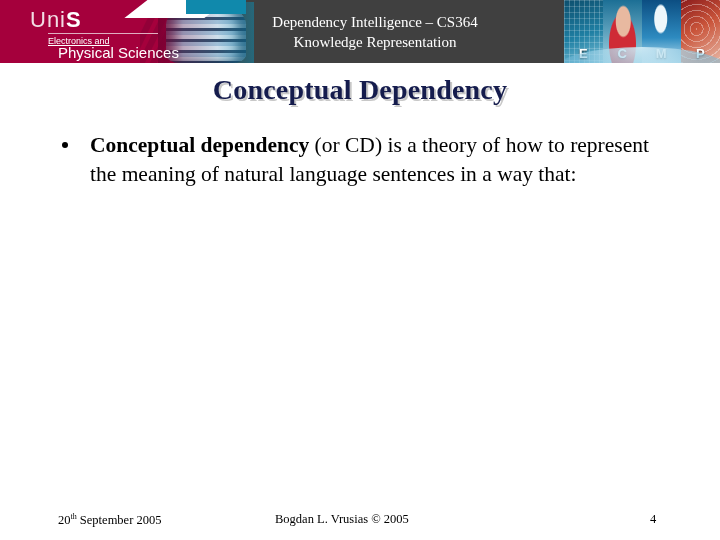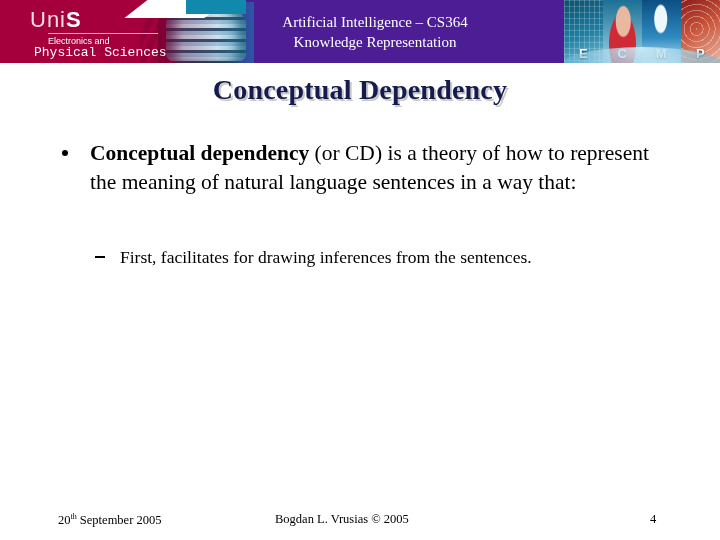--- a/index.html
+++ b/index.html
@@ -14,21 +14,21 @@
     overflow: hidden;
     position: relative;
   }
 
   
   .header {
     position: absolute;
     left: 0; top: 0;
     width: 720px;
     height: 63px;
-    background: #4c1d95;
+    background: #404040;
     overflow: hidden;
   }
   
   .header-maroon {
     position: absolute;
     left: 0; top: 0;
     width: 186px;
     height: 63px;
     background: #a5003c;
   }
@@ -180,21 +180,21 @@
   }
 
   
   .content {
     position: absolute;
     left: 0; top: 123px;
     width: 720px;
   }
   .bullet-l1 {
     position: relative;
-    margin: 16px 40px 0 56px;
+    margin: 8px 40px 0 56px;
     padding-left: 34px;
     font-size: 21.5px;
     line-height: 29px;
     color: #000000;
   }
   .bullet-l1 .dot {
     position: absolute;
     left: 6px;
     top: 11px;
     width: 6px;
@@ -258,26 +258,26 @@
     <div class="body"></div>
     <div class="shade"></div>
   </div>
 
   <div class="header-wedge"></div>
   <div class="header-wedge2"></div>
 
   <div style="position:absolute;left:30px;top:9px;z-index:6;">
     <div style="font-family:'Liberation Sans',sans-serif;font-size:22px;color:#f2dde4;letter-spacing:1px;line-height:22px;"><span>Uni</span><span style="font-weight:bold;color:#ffffff;">S</span></div>
     <div style="margin-left:18px;border-top:1px solid #e0aec0;width:110px;margin-top:2px;"></div>
-    <div style="margin-left:18px;font-family:'Liberation Sans',sans-serif;font-size:9px;color:#ffffff;line-height:11px;margin-top:2px;">Electronics and</div>
-    <div style="margin-left:4px;font-family:Liberation Mono, monospace;font-size:13px;color:#ffffff;line-height:11px;">Physical Sciences</div>
+    <div style="margin-left:18px;font-family:'Liberation Sans',sans-serif;font-size:9px;color:#ffffff;line-height:11px;margin-top:2px;text-decoration:underline;">Electronics and</div>
+    <div style="margin-left:28px;font-family:Liberation Sans, sans-serif;font-size:15px;color:#ffffff;line-height:11px;">Physical Sciences</div>
   </div>
 
   <div class="header-title">
-    <div>Artificial Intelligence – CS364</div>
+    <div>Dependency Intelligence – CS364</div>
     <div>Knowledge Representation</div>
   </div>
 
   <div class="montage">
     <div class="panel">
       <div class="art art-e"></div>
       <div class="letter">E</div>
     </div>
     <div class="panel">
       <div class="art art-c"></div>
@@ -298,23 +298,20 @@
 <div class="slide-title">Conceptual Dependency</div>
 
 <div class="content">
 
   <div class="bullet-l1">
     <span class="dot"></span><b>Conceptual dependency</b><span> (or CD) is a theory of how to represent the meaning of natural language sentences in a way that:</span>
   </div>
 
   <div class="gap-a"></div>
 
-  <div class="bullet-l2">
-    <span class="dash"></span><span>First, facilitates  for drawing inferences from the sentences.</span>
-  </div>
 
   <div class="gap-b"></div>
 
 </div>
 
 <div class="footer">
   <div class="date"><span>20</span><sup>th</sup><span> September 2005</span></div>
   <div class="author">Bogdan L. Vrusias © 2005</div>
   <div class="pageno">4</div>
 </div>

